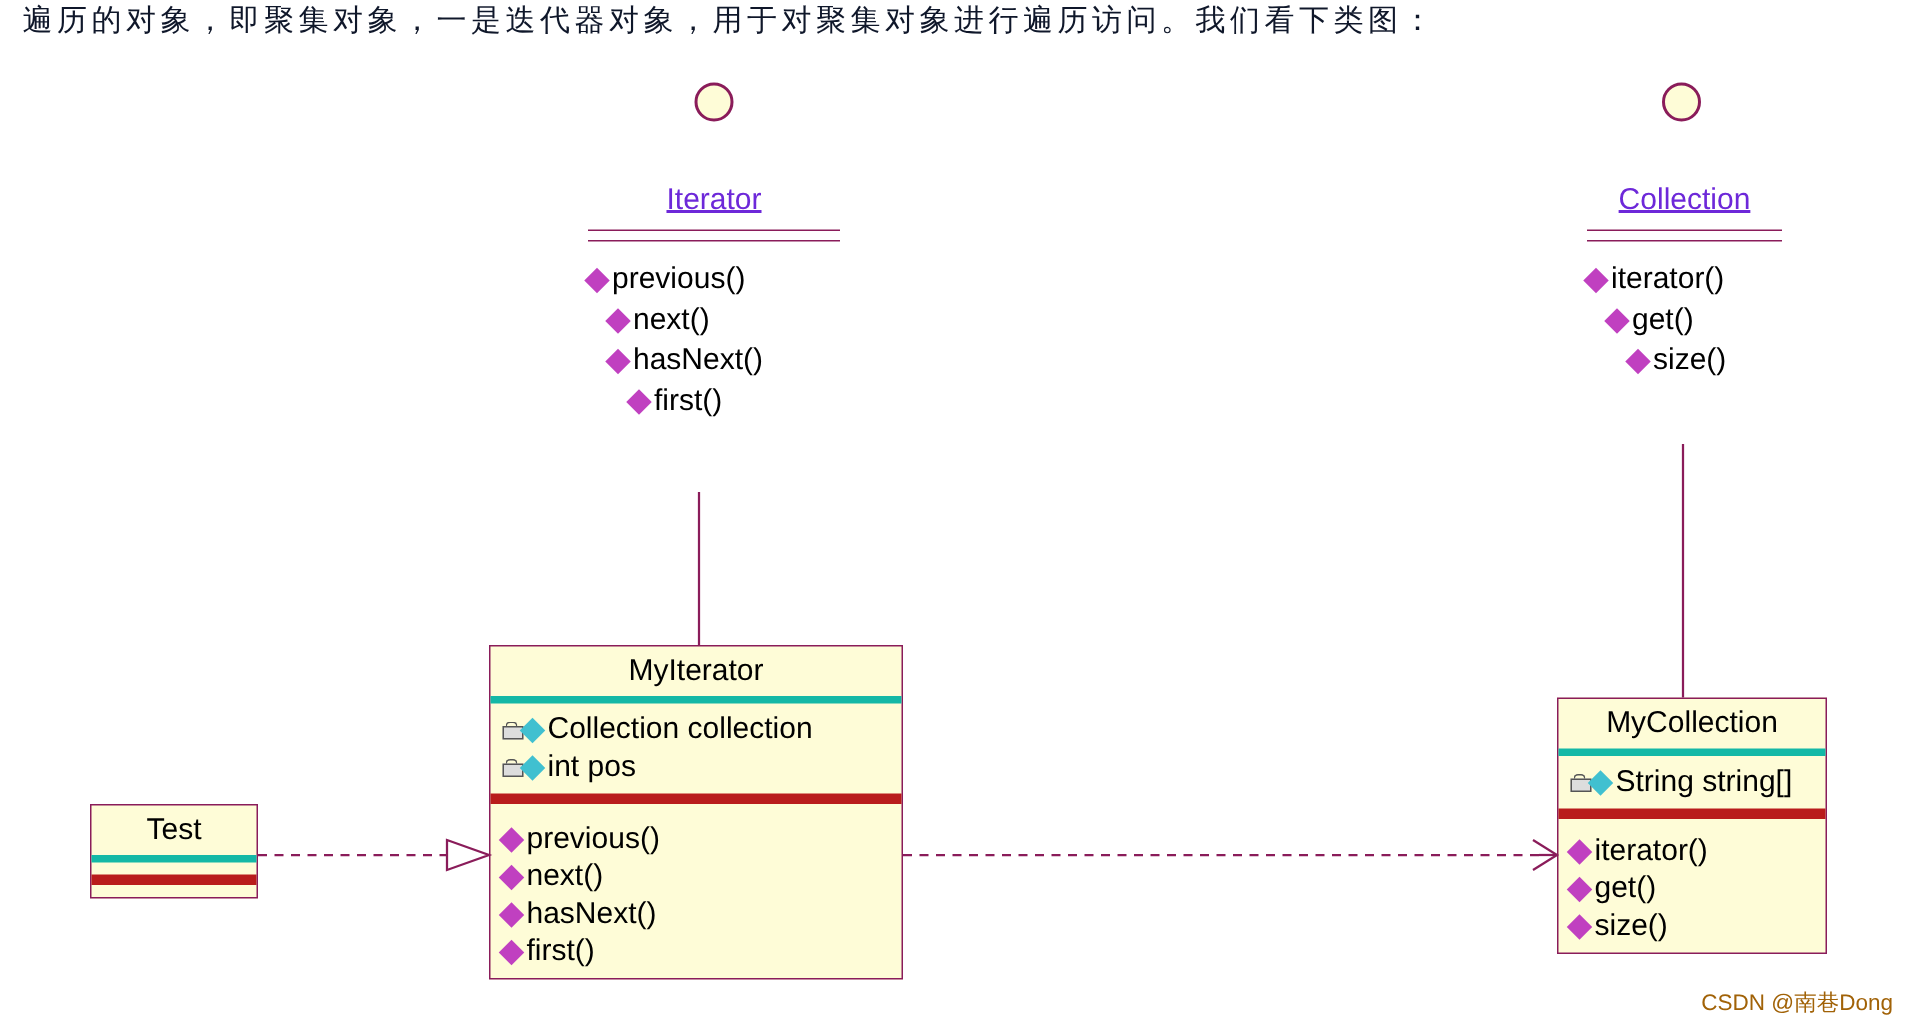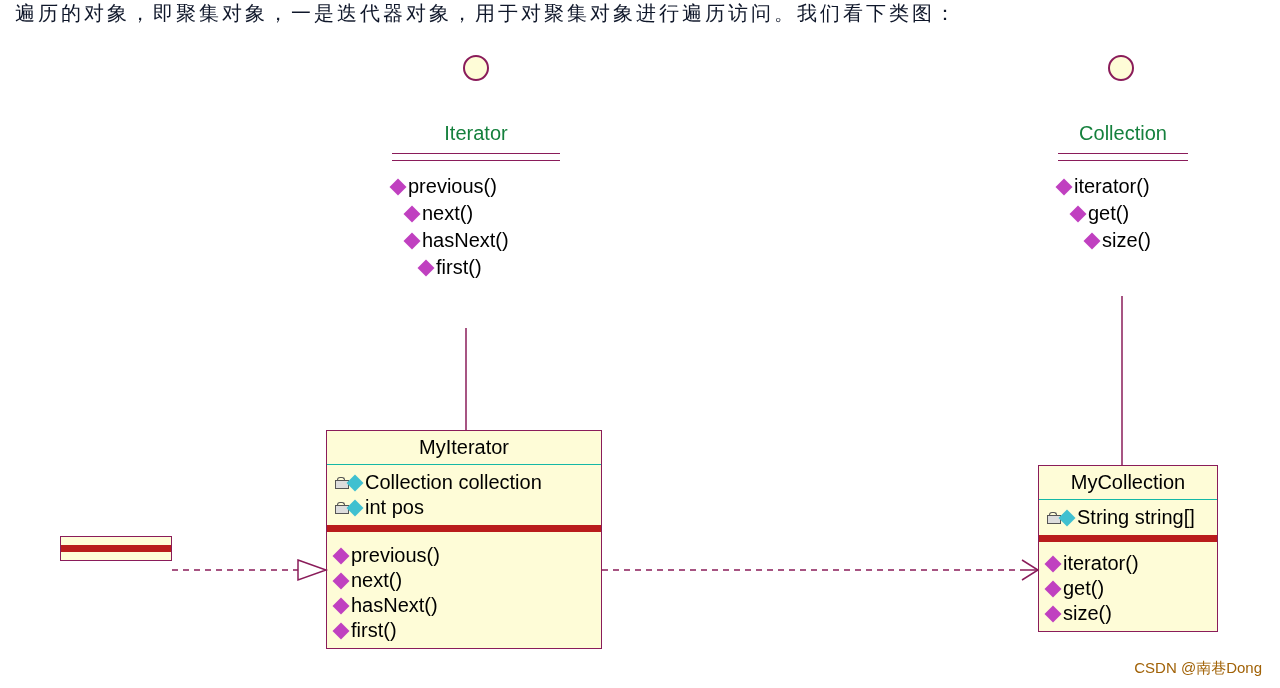--- a/index.html
+++ b/index.html
@@ -29,23 +29,24 @@
       border-radius: 50%;
       background: #fefcd7;
       border: 2px solid #8a1c5a;
     }
     .interface-block {
       position: absolute;
       text-align: center;
     }
     .interface-title {
       font-size: 20px;
-      color: #15803d;
+      color: #6d28d9;
       padding-bottom: 4px;
       text-align: center;
+      text-decoration: underline;
     }
     .dbl-underline {
       position: relative;
     }
     .dbl-underline .line1 {
       height: 1px;
       background: #8a1c5a;
       margin-top: 4px;
     }
     .dbl-underline .line2 {
@@ -109,21 +110,21 @@
       height: 7px;
       background: #ddd;
       border: 1px solid #555;
     }
     .class-box {
       position: absolute;
       background: #fefcd7;
       border: 1px solid #8a1c5a;
     }
     .class-header {
-      border-bottom: 1px solid #14b8a6;
+      border-bottom: 5px solid #14b8a6;
       text-align: center;
       padding: 5px 8px;
       font-size: 20px;
     }
     .class-section {
       border-bottom: 7px solid #b91c1c;
       padding: 4px 8px;
     }
     .class-section:last-child { border-bottom: none; }
     .attr-item, .class-method-item {
@@ -195,20 +196,21 @@
         <span>get()</span>
       </div>
     <div class="method-item indent-2">
         <span class="diamond"></span>
         <span>size()</span>
       </div>
   </div>
 </div>
 
 <div class="class-box" style="left: 60px; top: 536px; width: 112px;">
+  <div class="class-header">Test</div>
   <div class="class-section" style="height:6px;"></div>
   <div class="class-section" style="height:6px; border-bottom:none;"></div>
 </div>
 
 <div class="class-box" style="left: 326px; top: 430px; width: 276px;">
   <div class="class-header">MyIterator</div>
   <div class="class-section">
     <div class="attr-item">
         <span class="lock-icon"></span>
         <span class="diamond-cyan"></span>

